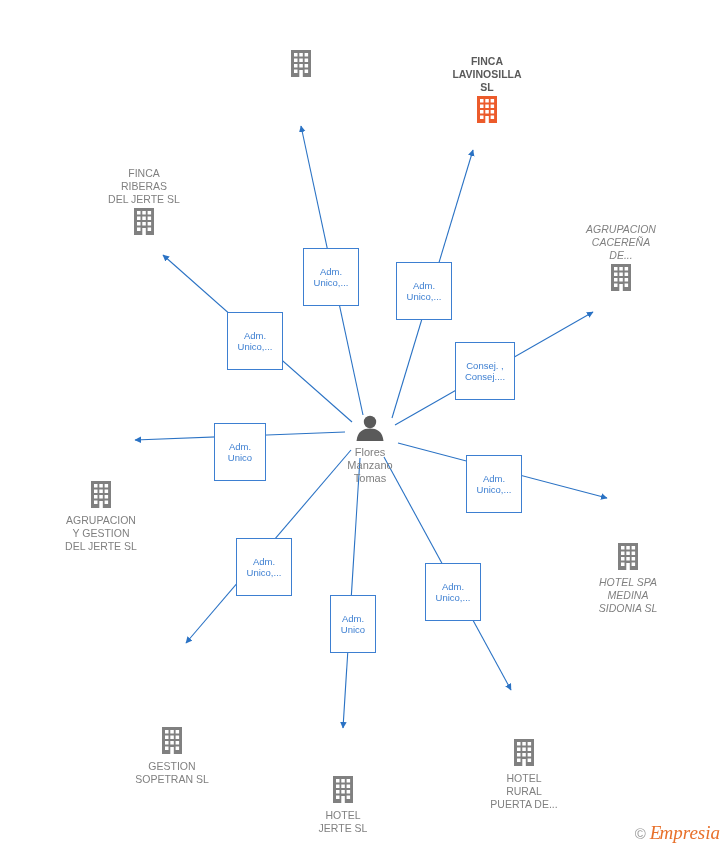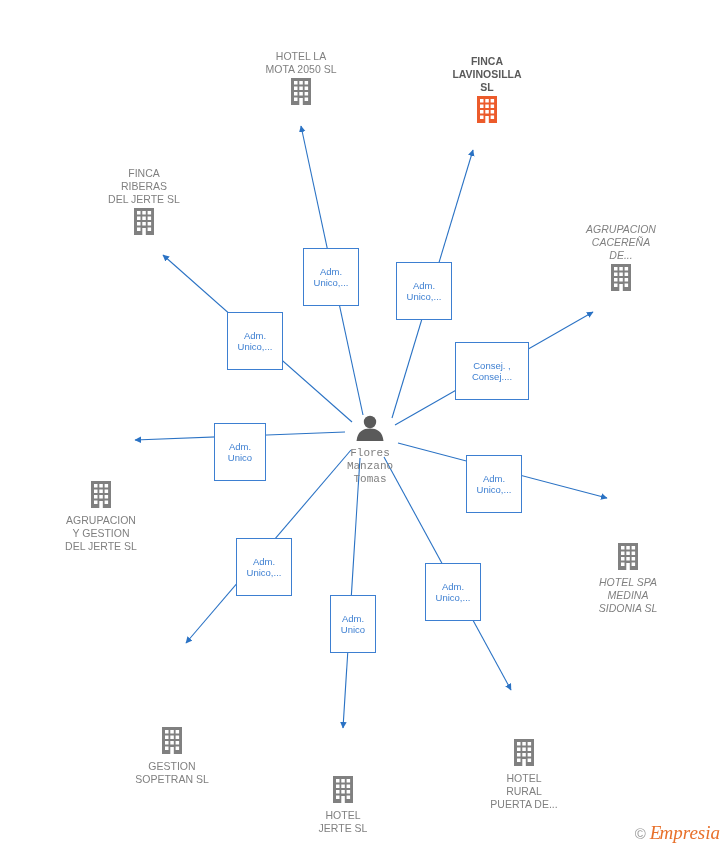--- a/index.html
+++ b/index.html
@@ -109,37 +109,35 @@
       </g>
   </svg>
 
   <div id="edge-labels">
       <div class="edge-label" style="left: 303px; top: 248px; width: 56px;">Adm.
 Unico,...</div>
       <div class="edge-label" style="left: 396px; top: 262px; width: 56px;">Adm.
 Unico,...</div>
       <div class="edge-label" style="left: 227px; top: 312px; width: 56px;">Adm.
 Unico,...</div>
-      <div class="edge-label" style="left: 455px; top: 342px; width: 74px;">Consej. ,
+      <div class="edge-label" style="left: 455px; top: 342px; width: 60px;">Consej. ,
 Consej....</div>
       <div class="edge-label" style="left: 214px; top: 423px; width: 52px;">Adm.
 Unico</div>
       <div class="edge-label" style="left: 466px; top: 455px; width: 56px;">Adm.
 Unico,...</div>
       <div class="edge-label" style="left: 236px; top: 538px; width: 56px;">Adm.
 Unico,...</div>
       <div class="edge-label" style="left: 330px; top: 595px; width: 46px;">Adm.
 Unico</div>
       <div class="edge-label" style="left: 425px; top: 563px; width: 56px;">Adm.
 Unico,...</div>
     </div>
   <div id="nodes">
       <div class="node" style="left: 301px; top: 48px;">
-        <span class="label">HOTEL LA
-MOTA 2050  SL</span>
         <span class="glyph"><svg width="26" height="30" viewBox="0 0 26 30" aria-hidden="true">
             <rect x="3" y="2" width="20" height="27" fill="#808080"></rect>
             <g fill="#ffffff">
               <rect x="6" y="5" width="3.5" height="3.5"></rect>
               <rect x="11.3" y="5" width="3.5" height="3.5"></rect>
               <rect x="16.6" y="5" width="3.5" height="3.5"></rect>
               <rect x="6" y="10.5" width="3.5" height="3.5"></rect>
               <rect x="11.3" y="10.5" width="3.5" height="3.5"></rect>
               <rect x="16.6" y="10.5" width="3.5" height="3.5"></rect>
               <rect x="6" y="16" width="3.5" height="3.5"></rect>
@@ -320,21 +318,21 @@
               <rect x="16.6" y="21.5" width="3.5" height="3.5"></rect>
             </g>
             <rect x="11.3" y="22" width="3.5" height="7" fill="#ffffff"></rect>
           </svg></span>
         <span class="label">HOTEL
 RURAL
 PUERTA DE...</span>
       </div>
     </div>
 
-  <div class="node center-node" id="center-node" style="left:370px; top:415px;font-family:Liberation Mono, monospace;">
+  <div class="node center-node" id="center-node" style="left:370px; top:415px;">
     <span class="glyph">
       <svg width="34" height="26" viewBox="0 0 34 26" aria-hidden="true">
         <circle cx="17" cy="7" r="6.2" fill="#5a5a5a"></circle>
         <path d="M3.5 26 C4.5 16.5 10 13.5 17 13.5 C24 13.5 29.5 16.5 30.5 26 Z" fill="#5a5a5a"></path>
       </svg>
     </span>
     <span class="label">Flores
 Manzano
 Tomas</span>
   </div>

